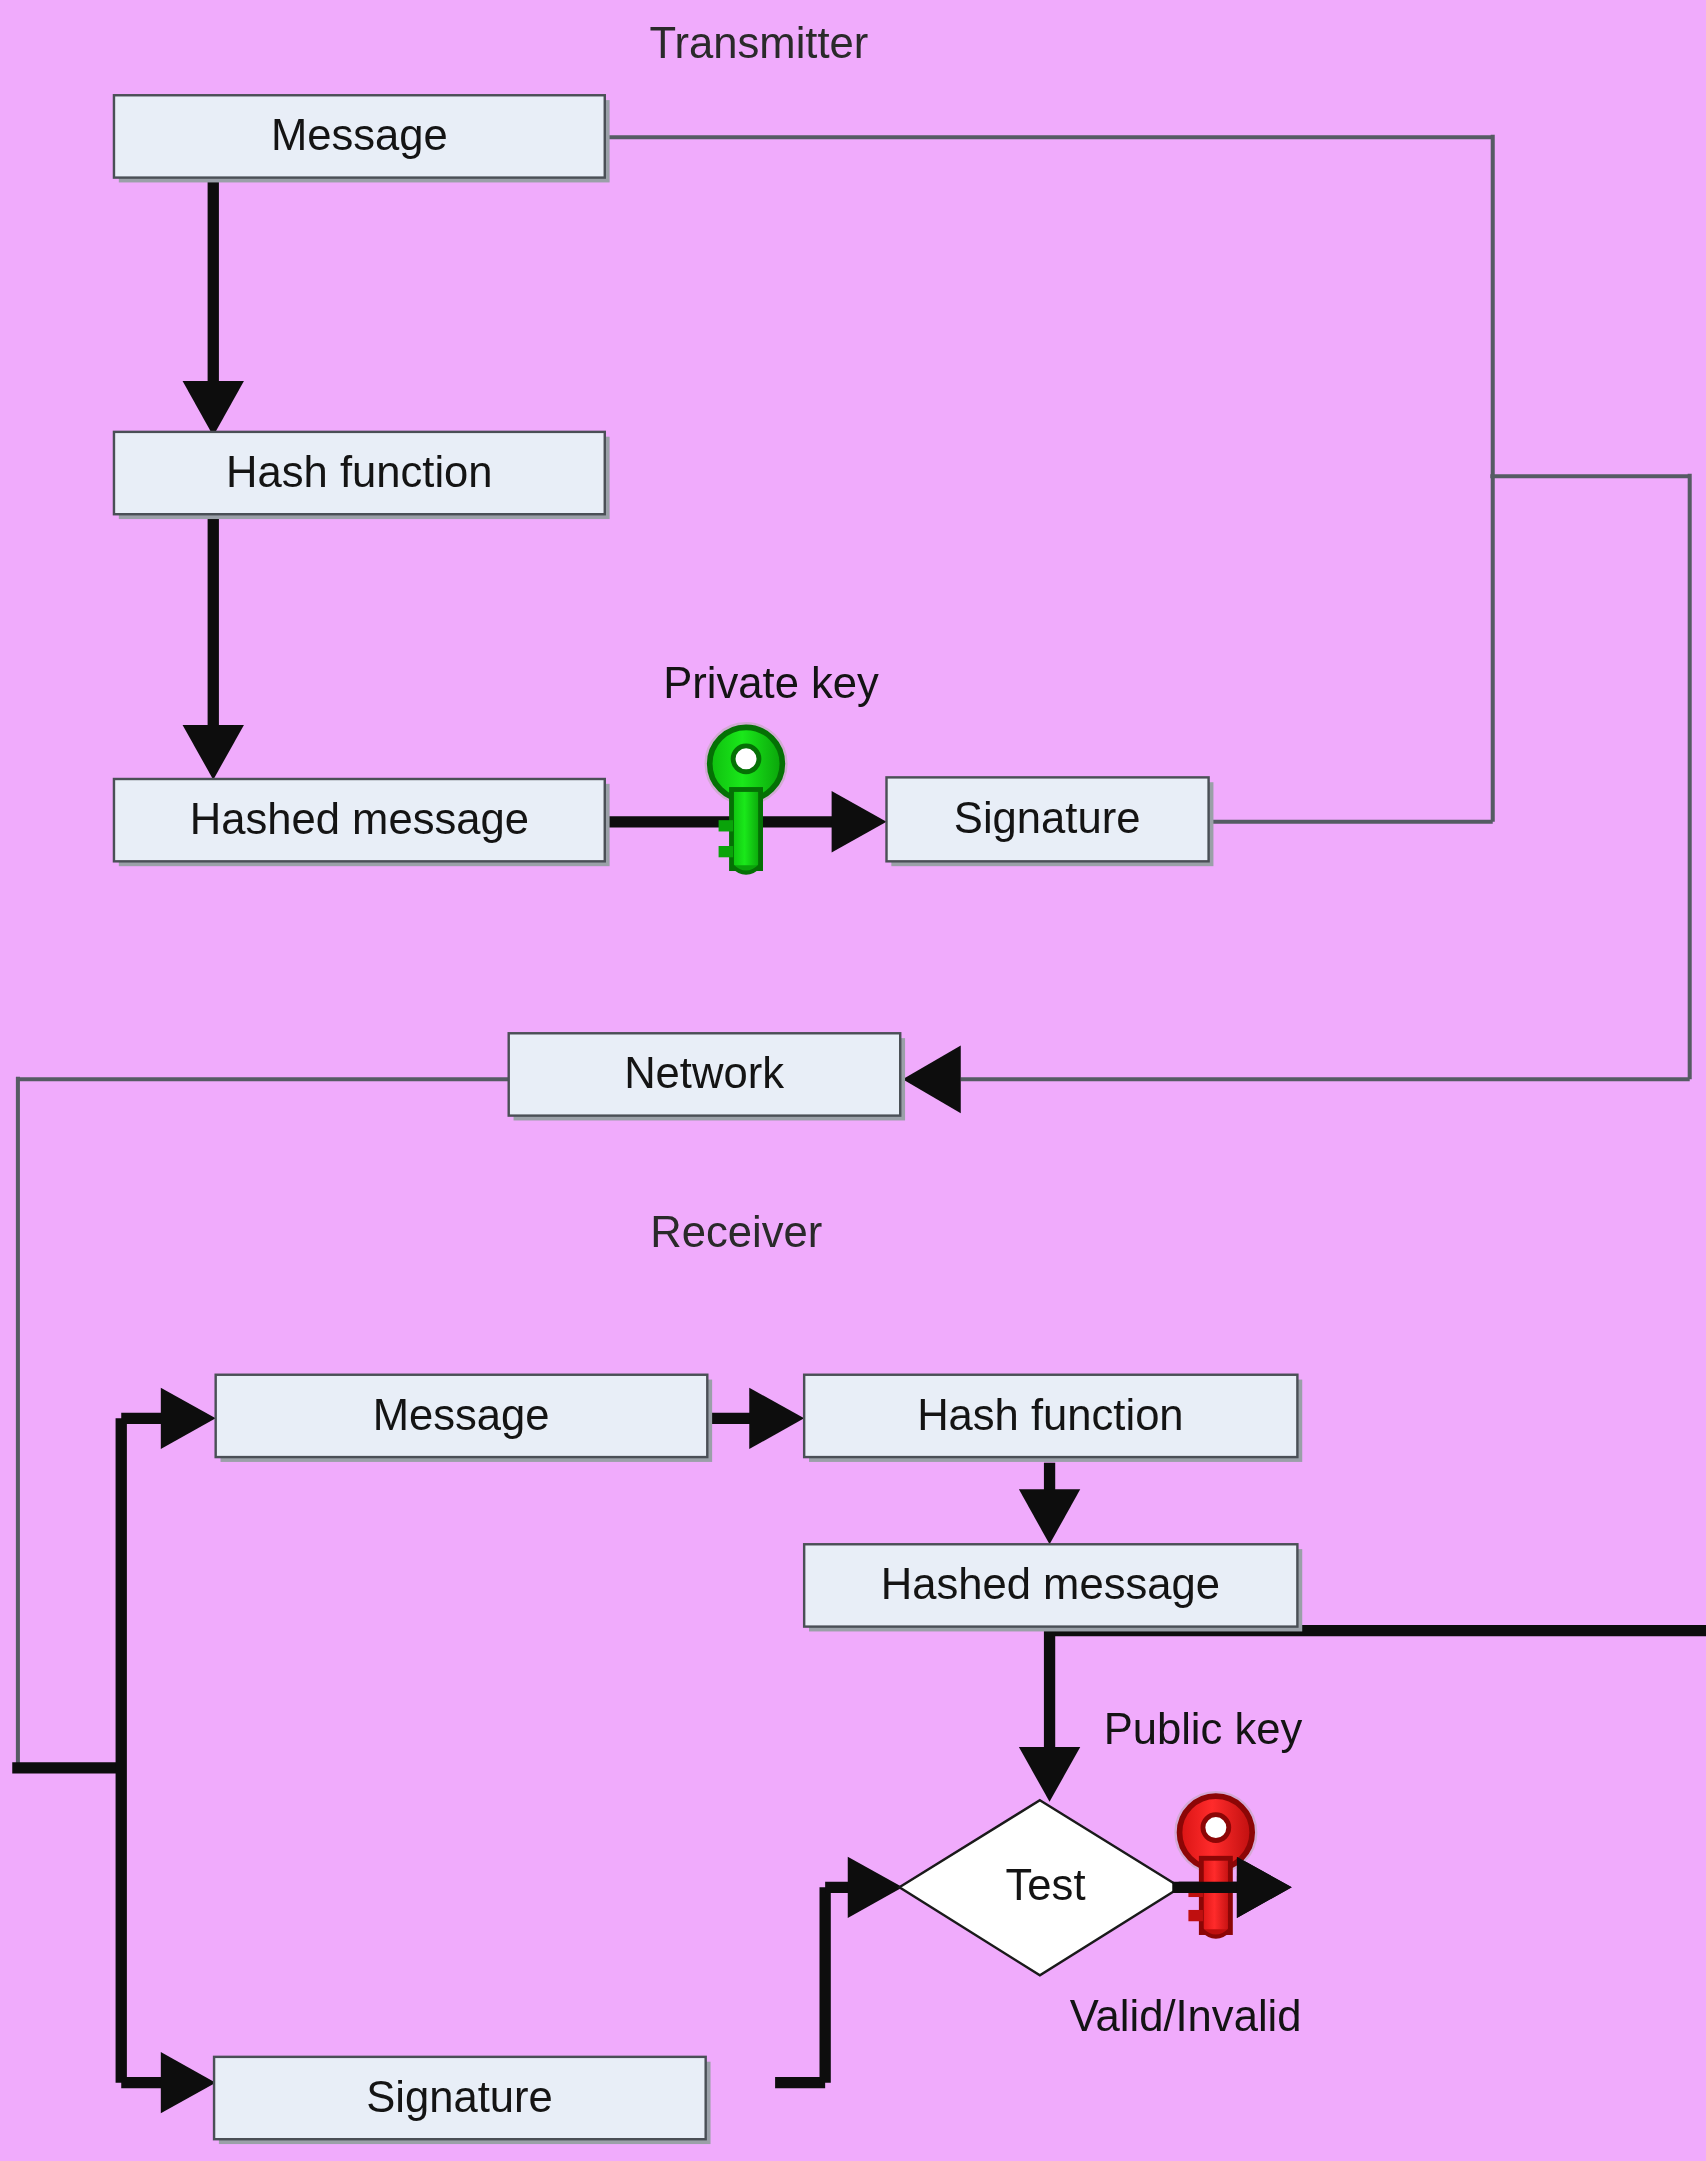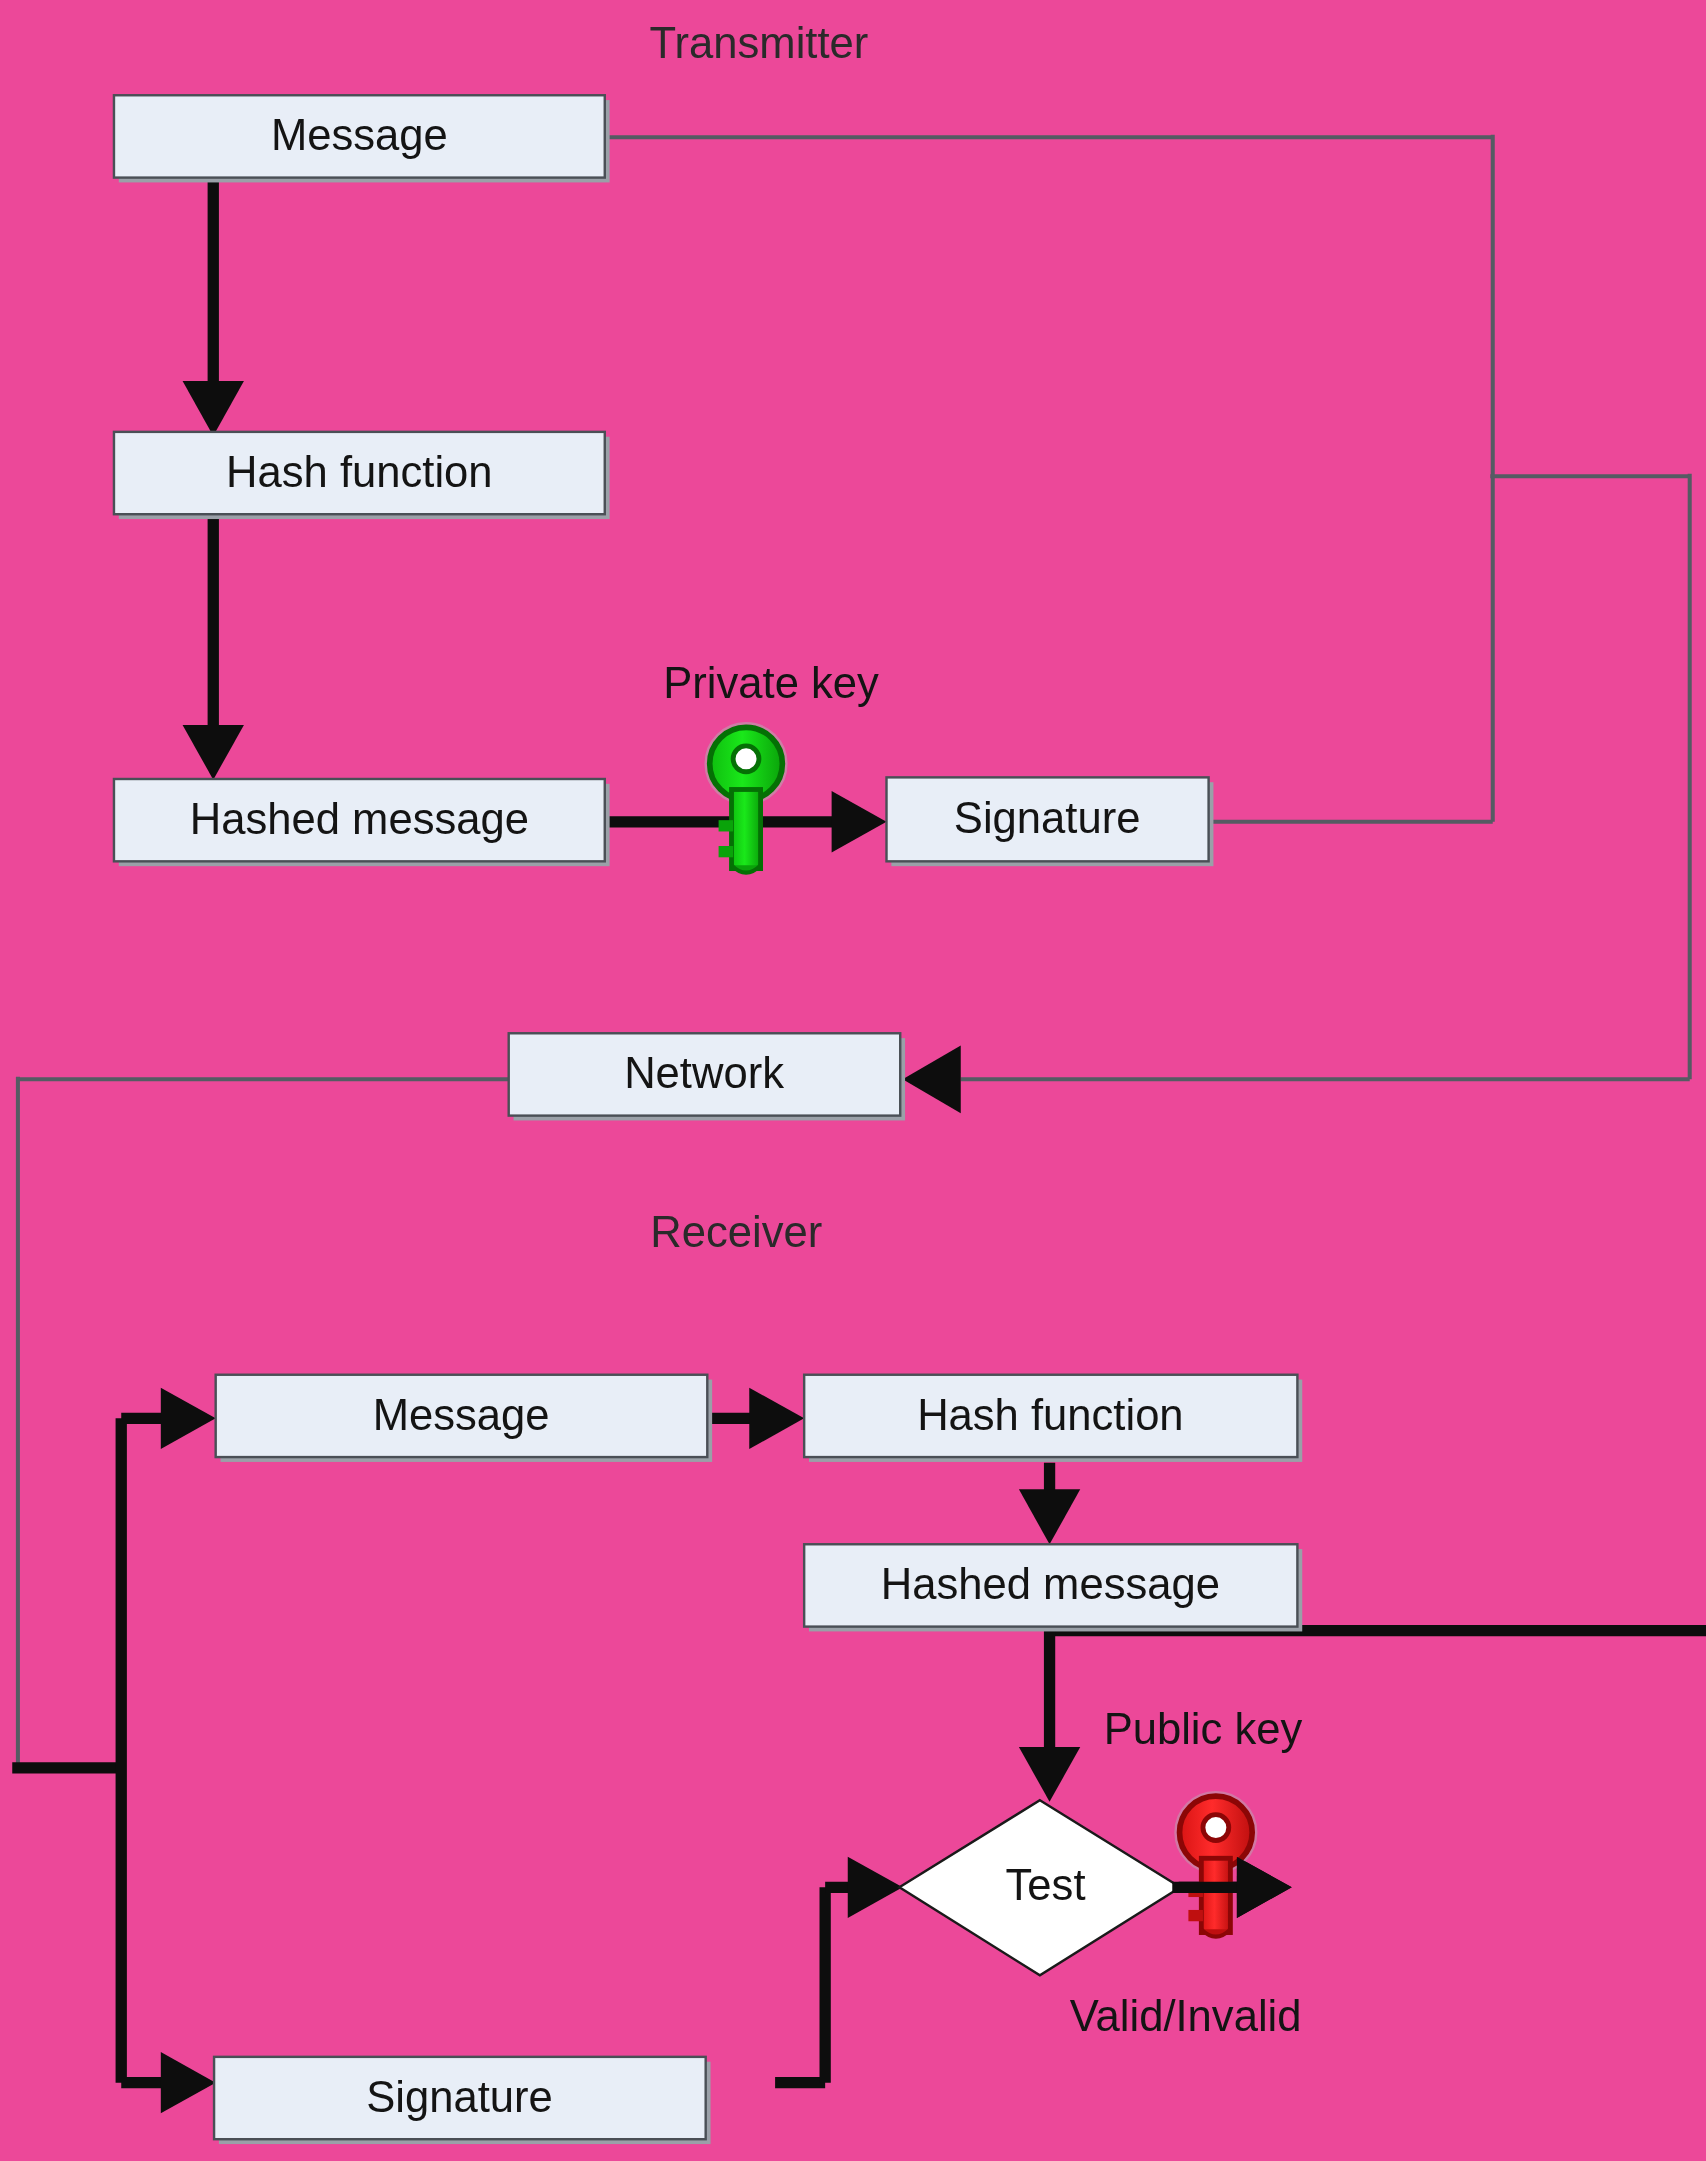--- a/index.html
+++ b/index.html
@@ -8,21 +8,21 @@
     padding: 0;
     background: #ffffff;
   }
   body {
     font-family: "Liberation Sans", sans-serif;
   }
   #diagram-root {
     position: relative;
     width: 1706px;
     height: 2161px;
-    background: #ec4899;
+    background: #f0abfc;
     overflow: hidden;
   }
   svg.canvas {
     position: absolute;
     top: 0;
     left: 0;
     width: 1706px;
     height: 2161px;
     display: block;
   }

